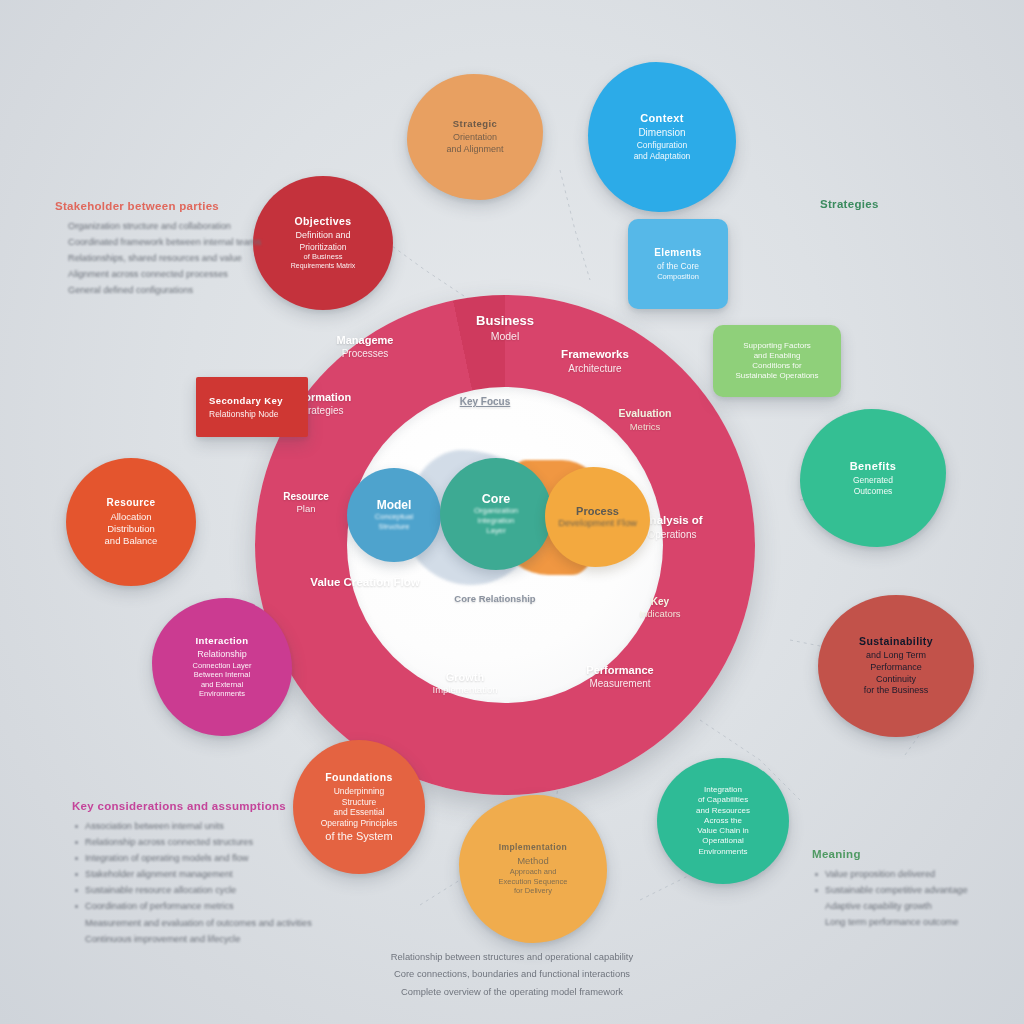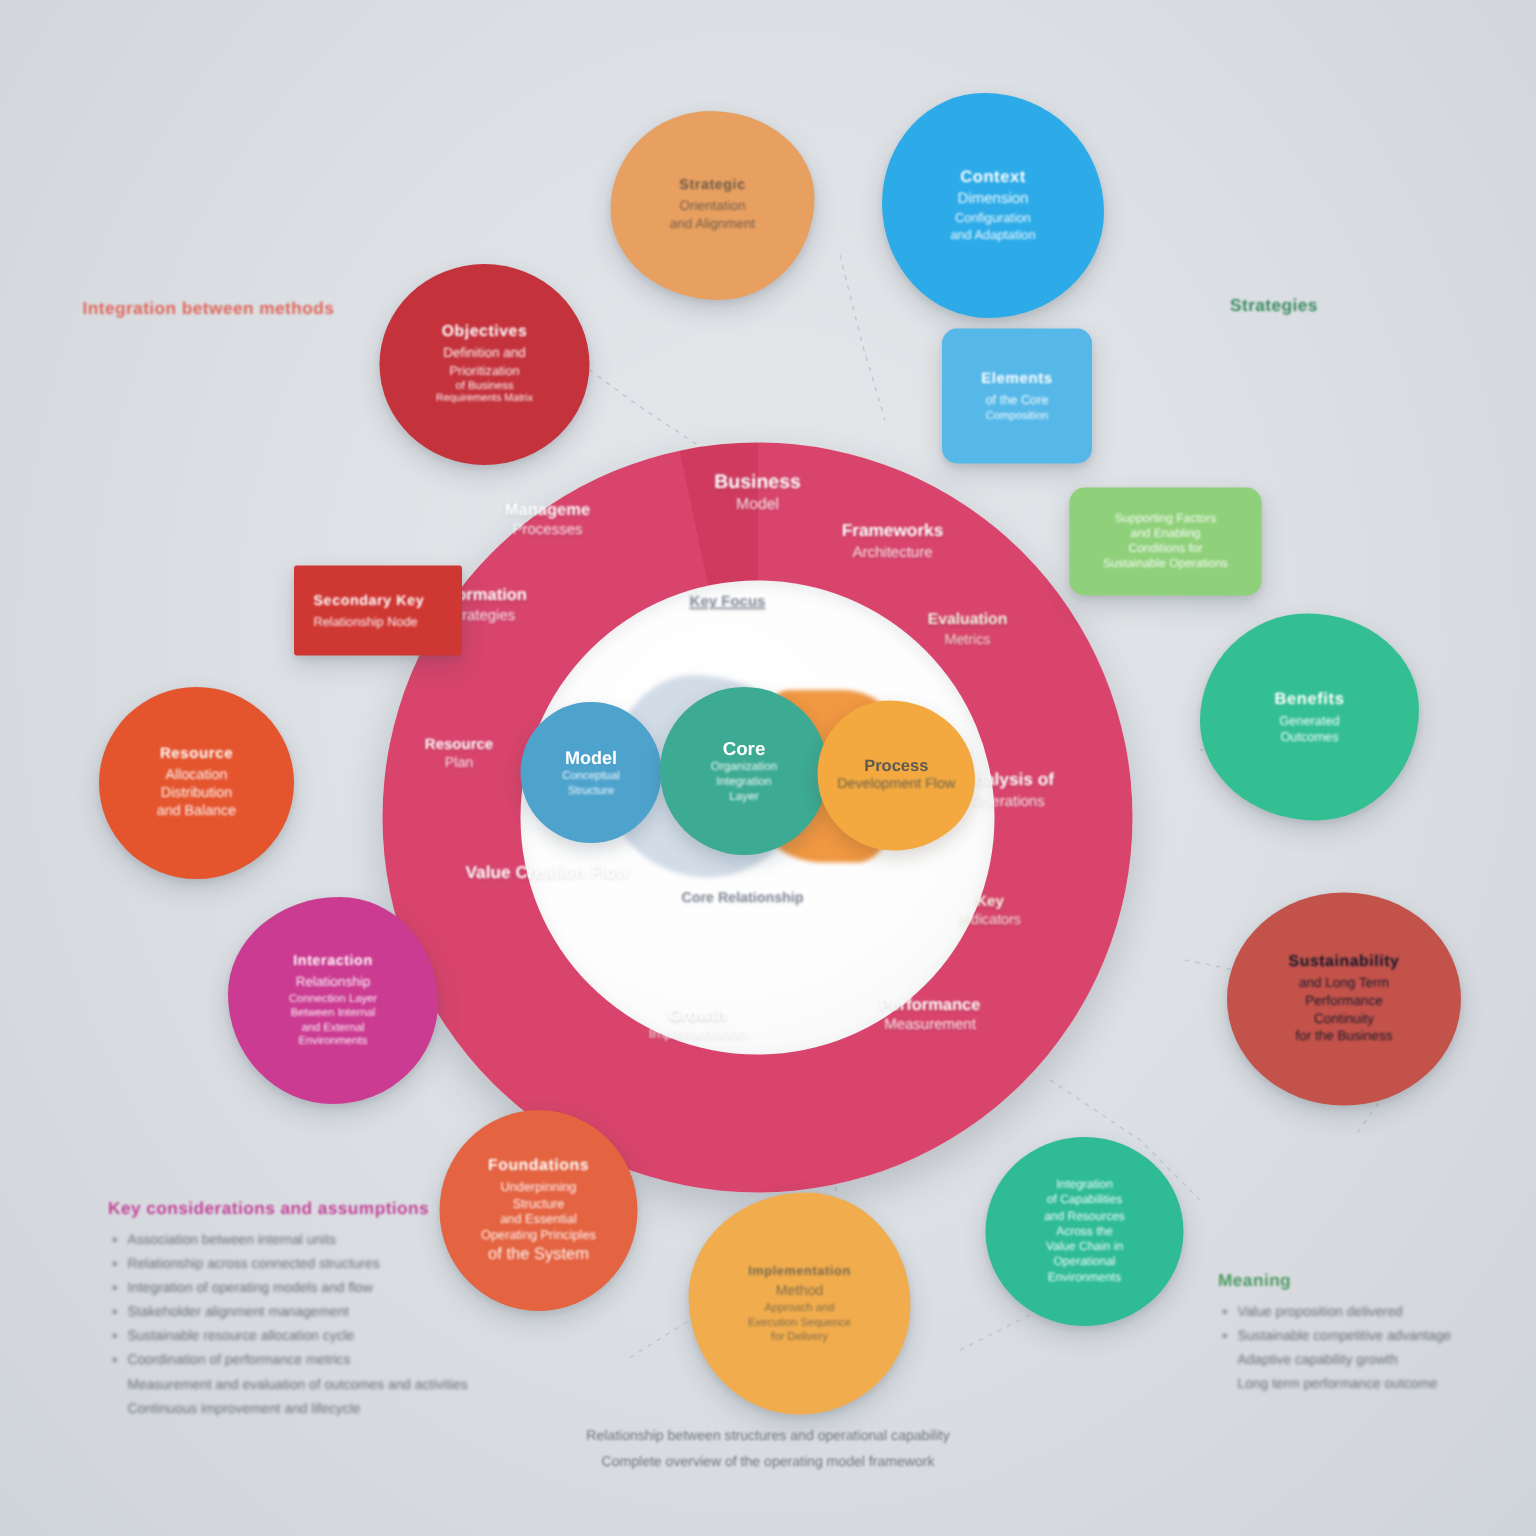--- a/index.html
+++ b/index.html
@@ -263,21 +263,28 @@
     <span class="ln" style="font-size:8px">Integration</span>
     <span class="ln" style="font-size:8px">of Capabilities</span>
     <span class="ln" style="font-size:8px">and Resources</span>
     <span class="ln" style="font-size:8px">Across the</span>
     <span class="ln" style="font-size:8px">Value Chain in</span>
     <span class="ln" style="font-size:8px">Operational</span>
     <span class="ln" style="font-size:8px">Environments</span>
   </div>
 
   <div class="txtblk" style="left:55px;top:200px;width:230px;">
-    <div class="hd" style="color:#e0685c;">Integration between methods</div>
+    <div class="hd" style="color:#e0685c;">Stakeholder between parties</div>
+    <ul>
+      <li class="nb">Organization structure and collaboration</li>
+      <li class="nb">Coordinated framework between internal teams</li>
+      <li class="nb">Relationships, shared resources and value</li>
+      <li class="nb">Alignment across connected processes</li>
+      <li class="nb">General defined configurations</li>
+    </ul>
   </div>
 
   <div class="txtblk" style="left:820px;top:198px;width:190px;">
     <div class="hd" style="color:#3b8b5f;">Strategies</div>
   </div>
 
   <div class="txtblk" style="left:72px;top:800px;width:250px;">
     <div class="hd" style="color:#c4449a;">Key considerations and assumptions</div>
     <ul>
       <li class="b">Association between internal units</li>
@@ -296,16 +303,17 @@
     <ul>
       <li class="b">Value proposition delivered</li>
       <li class="b">Sustainable competitive advantage</li>
       <li class="nb">Adaptive capability growth</li>
       <li class="nb">Long term performance outcome</li>
     </ul>
   </div>
 
   <div class="caption" style="left:312px;top:948px;width:400px;">
     <div>Relationship between structures and operational capability</div>
+    <div>Core connections, boundaries and functional interactions</div>
     <div>Complete overview of the operating model framework</div>
   </div>
 
 </div>
 
 </body></html>

